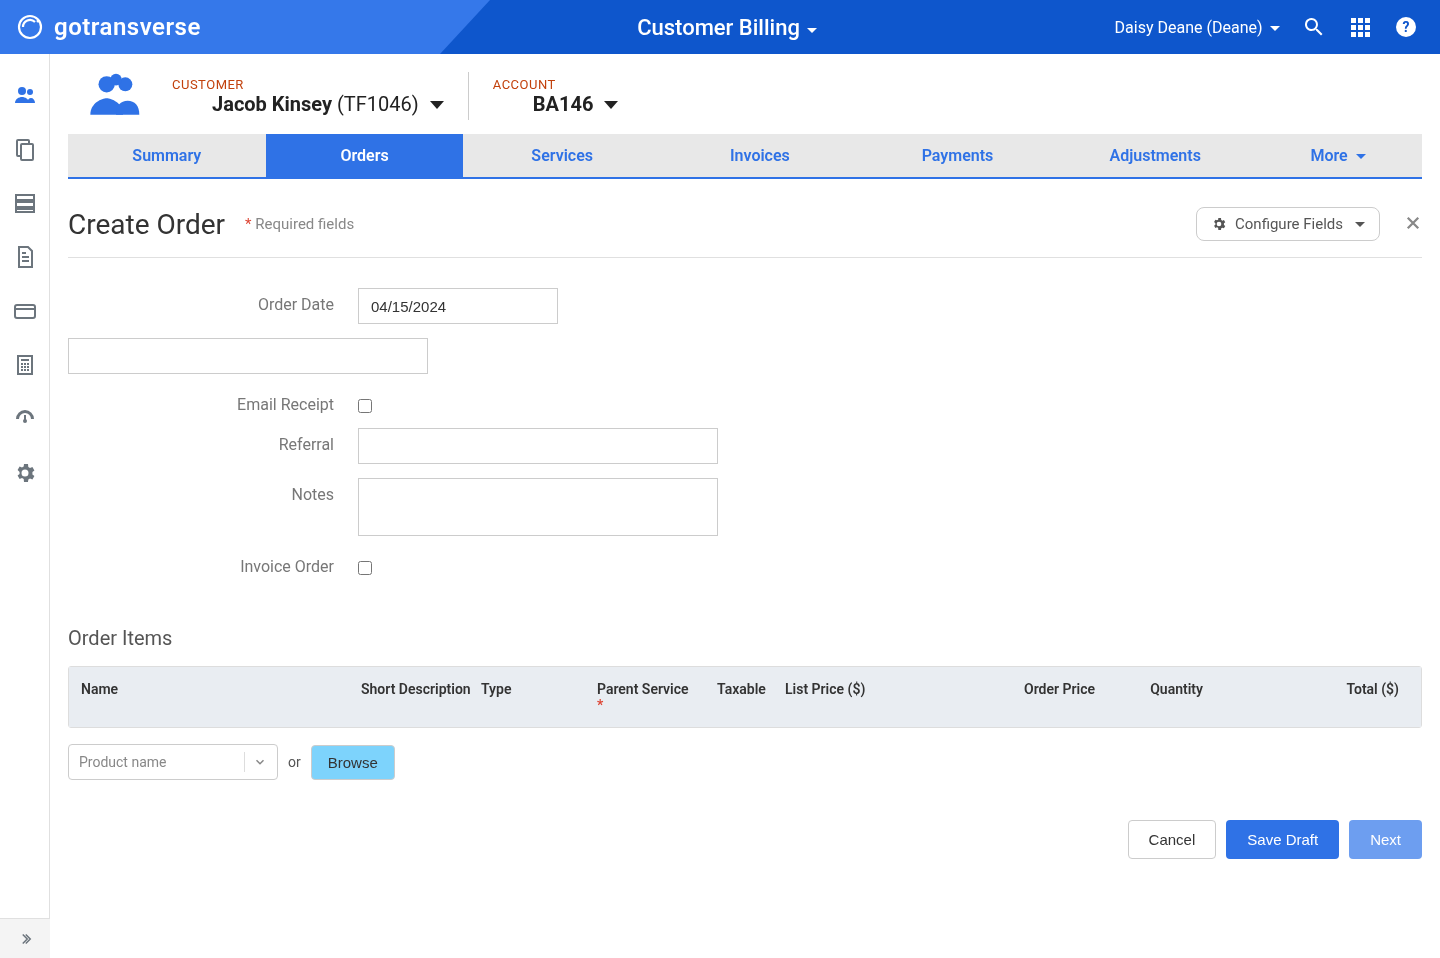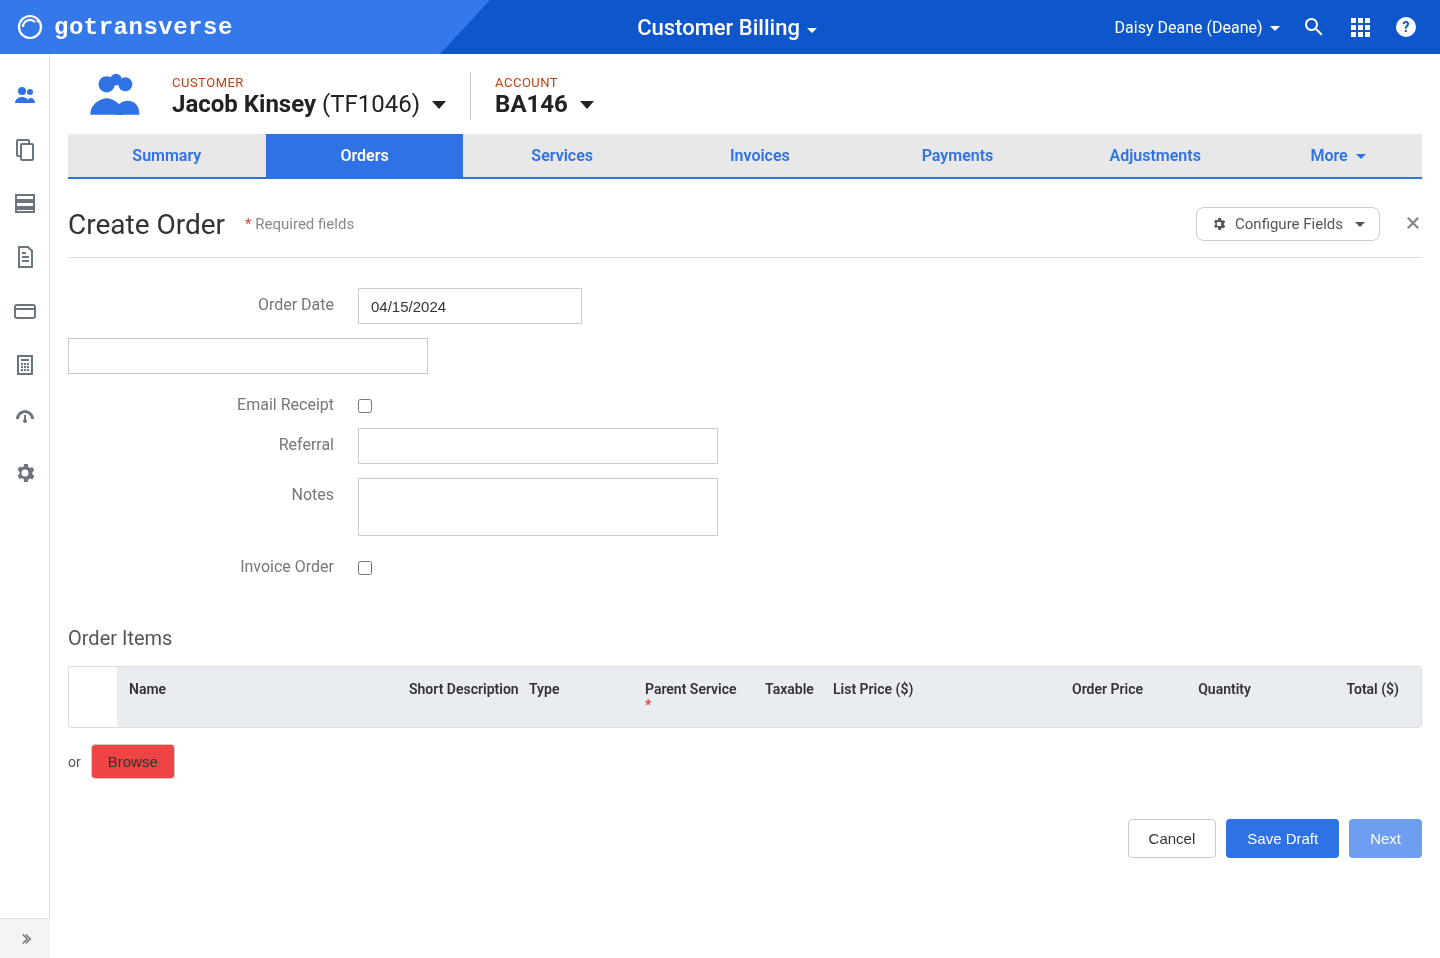--- a/index.html
+++ b/index.html
@@ -35,23 +35,21 @@
   position: absolute;
   right: -50px;
   top: 0;
   width: 0;
   height: 0;
   border-left: 50px solid #3578EA;
   border-bottom: 54px solid transparent;
 }
 .brand-logo {
   display: flex;
-  align-items: center;
   gap: 10px;
-  font-family: Liberation Mono, monospace;
 }
 .brand-icon {
   width: 28px;
   height: 28px;
 }
 .brand-text {
   font-size: 24px;
   font-weight: 600;
   letter-spacing: 0.5px;
 }
@@ -152,23 +150,24 @@
 .account-block {
   display: flex;
   flex-direction: column;
 }
 .account-label {
   font-size: 13px;
   color: #c2410c;
   letter-spacing: 0.5px;
 }
 .account-value {
-  font-size: 24px;
+  font-size: 20px;
   color: #222;
   font-weight: 400;
+  margin-left: 40px;
 }
 .account-value .bold { font-weight: 700; }
 .account-divider {
   width: 1px;
   height: 48px;
   background: #ccc;
 }
 .caret-black {
   display: inline-block;
   width: 0;
@@ -261,21 +260,21 @@
   color: #777;
   font-size: 16px;
 }
 .form-input {
   height: 36px;
   border: 1px solid #ccc;
   padding: 0 12px;
   font-size: 15px;
   color: #333;
 }
-.form-input.date { width: 224px; }
+.form-input.date { width: 200px; }
 .form-input.text { width: 360px; }
 .form-textarea {
   width: 360px;
   height: 58px;
   border: 1px solid #ccc;
   padding: 8px 12px;
   font-size: 15px;
   resize: none;
 }
 .form-checkbox {
@@ -295,21 +294,20 @@
   border: 1px solid #ddd;
   border-radius: 3px;
   margin-bottom: 16px;
 }
 .order-table-header {
   display: flex;
   background: #e9edf2;
   padding: 14px 12px;
   font-weight: 600;
   color: #333;
-  margin-left: 48px;
 }
 .col-name { flex: 0 0 280px; }
 .col-desc { flex: 0 0 120px; }
 .col-type { flex: 0 0 116px; }
 .col-parent { flex: 0 0 120px; }
 .col-taxable { flex: 0 0 68px; }
 .col-listprice { flex: 0 0 210px; }
 .col-orderprice { flex: 0 0 100px; text-align: right; }
 .col-qty { flex: 0 0 108px; text-align: right; }
 .col-total { flex: 1; text-align: right; padding-right: 10px; }
@@ -338,21 +336,21 @@
   width: 1px;
   height: 20px;
   background: #ddd;
   margin: 0 8px;
 }
 .or-text { color: #555; }
 .browse-btn {
   border: 1px solid #ccc;
   padding: 8px 16px;
   border-radius: 4px;
-  background: #ef4444;
+  background: #7dd3fc;
   cursor: pointer;
   color: #333;
   font-size: 15px;
 }
 
 
 .footer-buttons {
   display: flex;
   justify-content: flex-end;
   gap: 10px;
@@ -593,20 +591,29 @@
         </span>
         <span class="col-taxable">Taxable</span>
         <span class="col-listprice">List Price ($)</span>
         <span class="col-orderprice">Order Price</span>
         <span class="col-qty">Quantity</span>
         <span class="col-total">Total ($)</span>
       </div>
     </div>
 
     <div class="product-row">
+      <div class="product-select">
+        <span>Product name</span>
+        <span style="display:flex;align-items:center">
+          <span class="divider"></span>
+          <svg width="14" height="14" viewBox="0 0 24 24" fill="none" stroke="#888" stroke-width="2.5">
+              <path d="M6 9l6 6 6-6"></path>
+            </svg>
+        </span>
+      </div>
       <span class="or-text">or</span>
       <button class="browse-btn">Browse</button>
     </div>
 
     <div class="footer-buttons">
       <button class="btn btn-default">Cancel</button>
       <button class="btn btn-primary">Save Draft</button>
       <button class="btn btn-next">Next</button>
     </div>
   </div>

